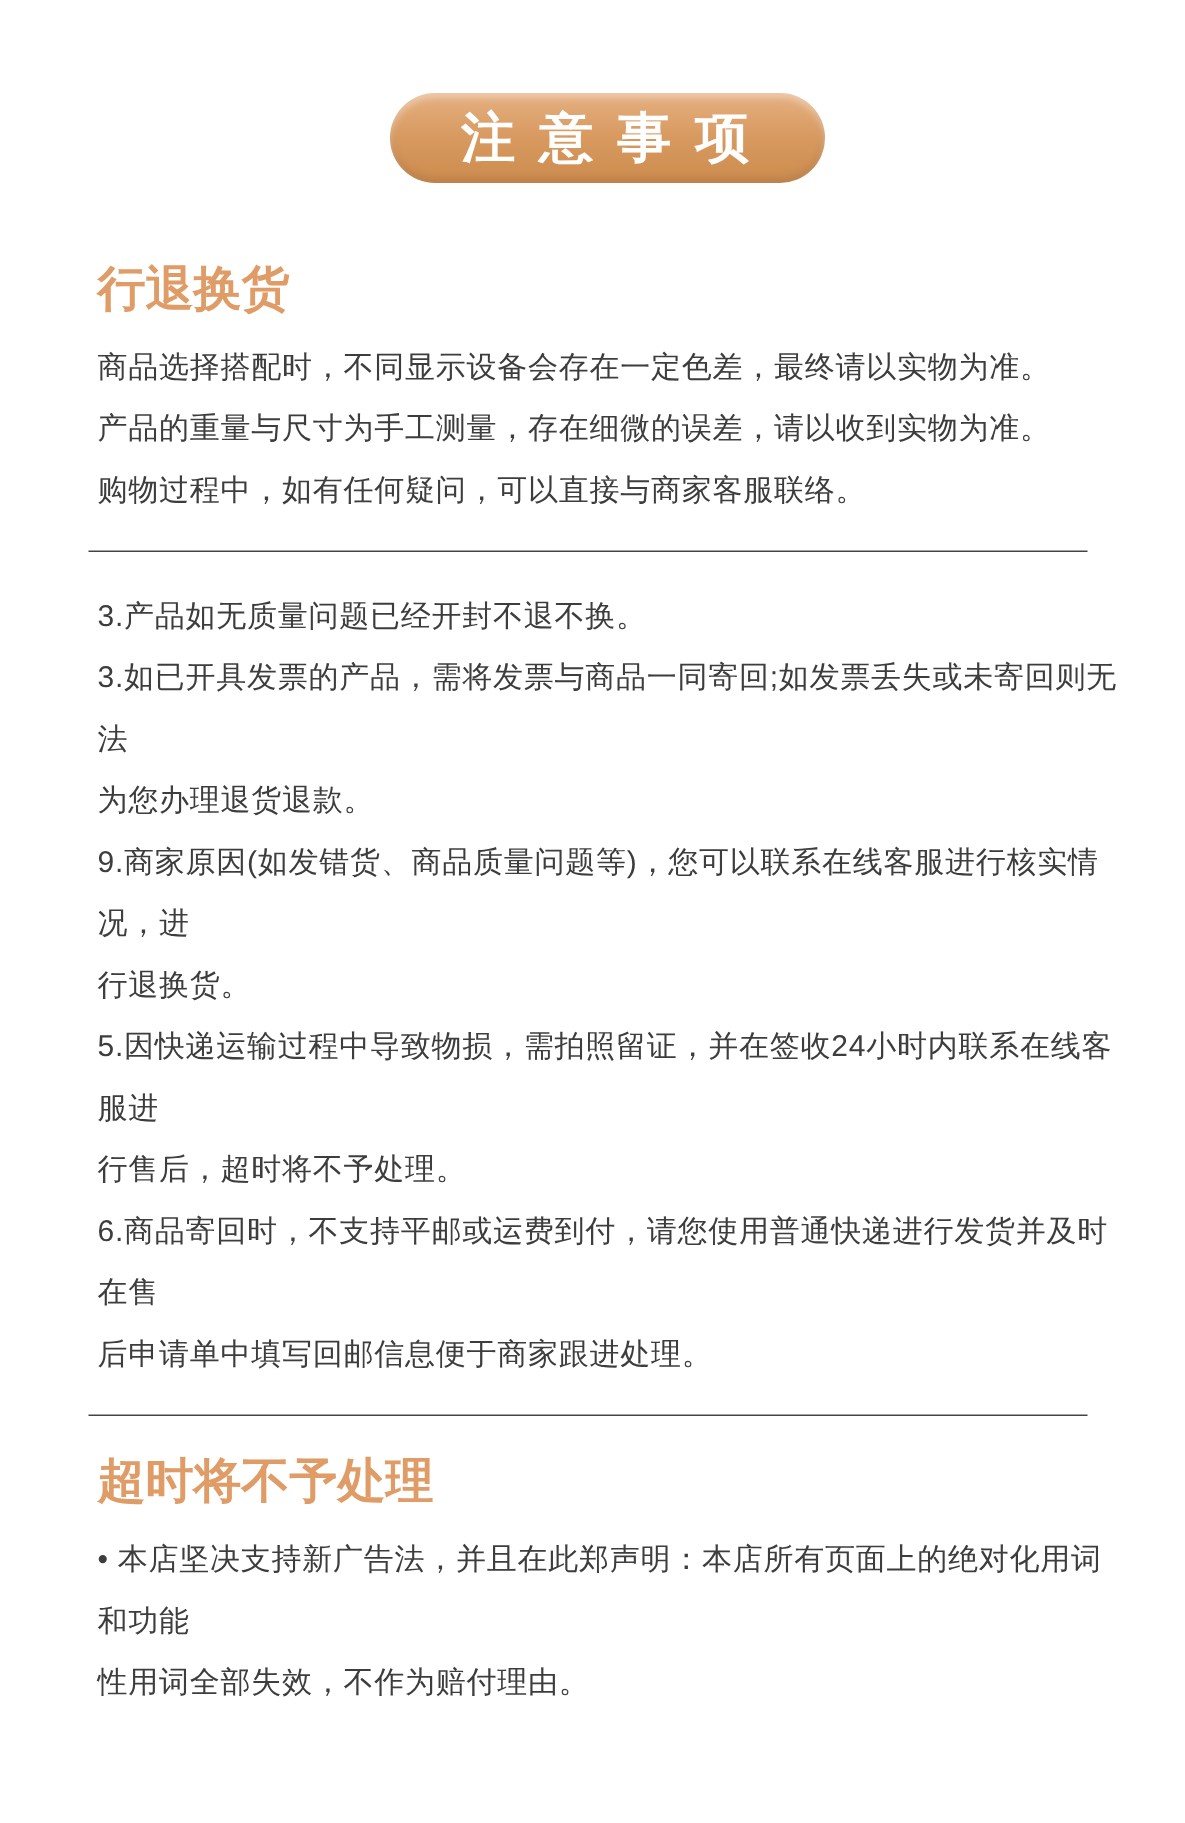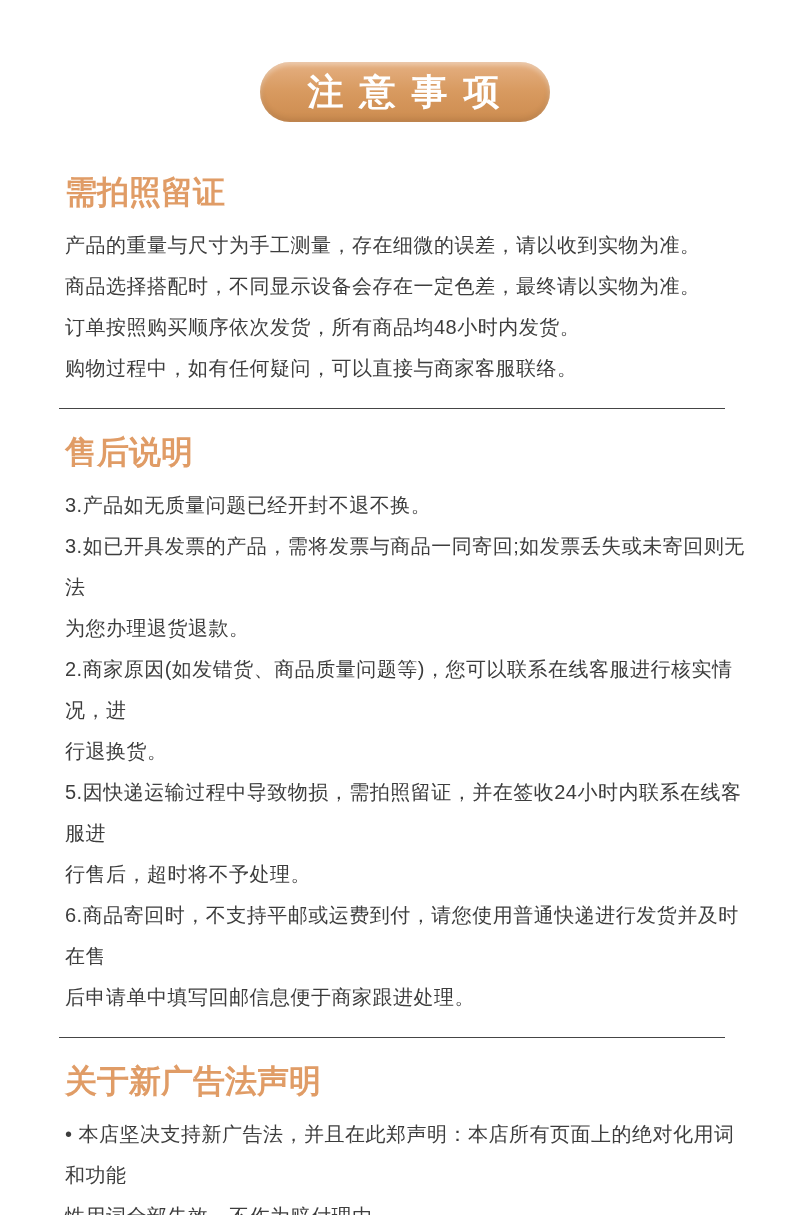--- a/index.html
+++ b/index.html
@@ -71,44 +71,42 @@
 </head>
 <body>
 
 <div class="page">
 
   <div class="badge-row">
     <div class="badge">注 意 事 项</div>
   </div>
 
   <section>
-    <h2 class="sec-title">需拍照留证</h2>
+    <h2 class="sec-title">行退换货</h2>
+    <p class="line">商品选择搭配时，不同显示设备会存在一定色差，最终请以实物为准。</p>
     <p class="line">产品的重量与尺寸为手工测量，存在细微的误差，请以收到实物为准。</p>
-    <p class="line">商品选择搭配时，不同显示设备会存在一定色差，最终请以实物为准。</p>
-    <p class="line">订单按照购买顺序依次发货，所有商品均48小时内发货。</p>
     <p class="line">购物过程中，如有任何疑问，可以直接与商家客服联络。</p>
   </section>
 
   <hr class="divider">
 
   <section>
-    <h2 class="sec-title">售后说明</h2>
     <p class="line">3.产品如无质量问题已经开封不退不换。</p>
     <p class="line">3.如已开具发票的产品，需将发票与商品一同寄回;如发票丢失或未寄回则无法
 为您办理退货退款。</p>
-    <p class="line">2.商家原因(如发错货、商品质量问题等)，您可以联系在线客服进行核实情况，进
+    <p class="line">9.商家原因(如发错货、商品质量问题等)，您可以联系在线客服进行核实情况，进
 行退换货。</p>
     <p class="line">5.因快递运输过程中导致物损，需拍照留证，并在签收24小时内联系在线客服进
 行售后，超时将不予处理。</p>
     <p class="line">6.商品寄回时，不支持平邮或运费到付，请您使用普通快递进行发货并及时在售
 后申请单中填写回邮信息便于商家跟进处理。</p>
   </section>
 
   <hr class="divider">
 
   <section>
-    <h2 class="sec-title">关于新广告法声明</h2>
+    <h2 class="sec-title">超时将不予处理</h2>
     <p class="line">• 本店坚决支持新广告法，并且在此郑声明：本店所有页面上的绝对化用词和功能
 性用词全部失效，不作为赔付理由。</p>
 
   </section>
 
 </div>
 
 </body></html>

